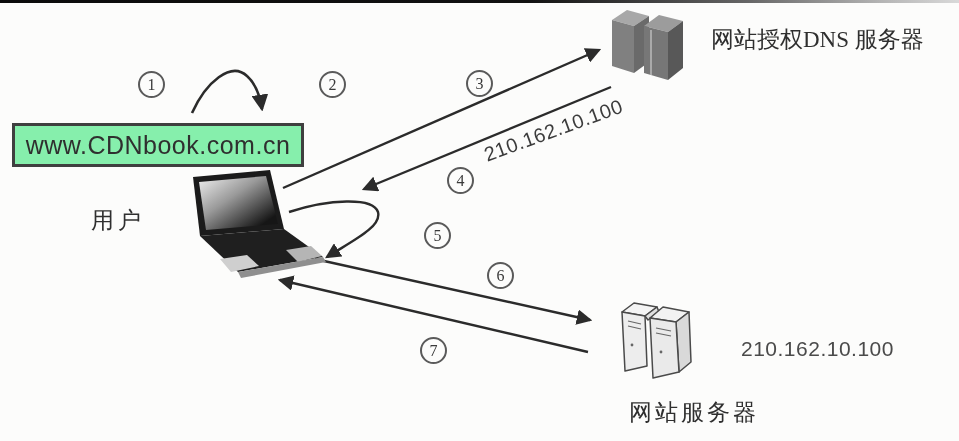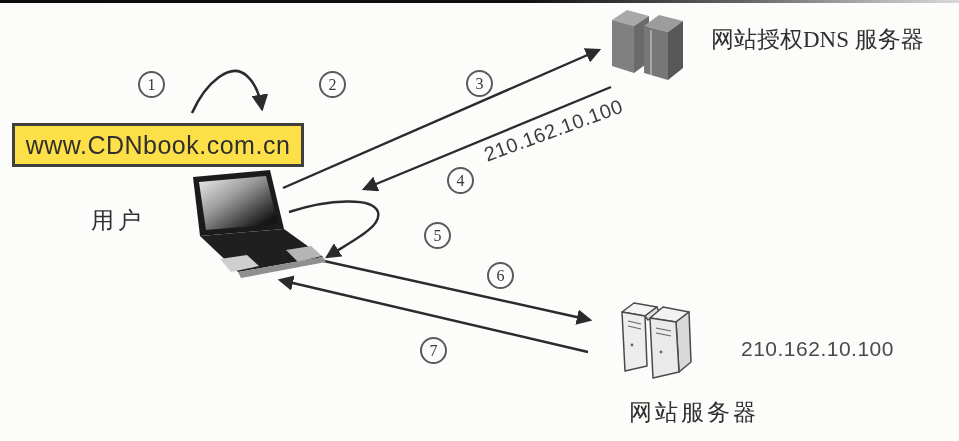--- a/index.html
+++ b/index.html
@@ -8,21 +8,21 @@
     position:relative;width:959px;height:441px;overflow:hidden;
     background:#fcfcfb;
   }
   .top-edge{
     position:absolute;left:0;top:0;width:100%;height:3px;
     background:linear-gradient(to right,#0b0b0b 0%,#111 55%,#666 78%,#b5b5b5 92%,#d9d9d9 100%);
   }
   .diagram-svg{position:absolute;left:0;top:0;}
   .url-box{
     position:absolute;left:12px;top:123px;width:286px;height:38px;
-    background:#fde047;border:3px solid #3f3f3f;
+    background:#86efac;border:3px solid #3f3f3f;
     display:flex;align-items:center;justify-content:center;
     font-size:25px;color:#2f2f2f;letter-spacing:.5px;
   }
   .lbl{position:absolute;color:#2f2f2f;white-space:nowrap;}
   .lbl-cjk{font-family:"Liberation Serif","DejaVu Serif",serif;}
   .lbl-user{left:52px;top:205px;font-size:23px;letter-spacing:4px;margin-left:39px;}
   .lbl-dns{left:711px;top:24px;font-size:23px;}
   .lbl-web{left:629px;top:397px;font-size:23px;letter-spacing:3px;}
   .lbl-ip-static{left:741px;top:337px;font-size:21px;color:#4a4a4a;letter-spacing:.5px;}
   .lbl-ip-rot{

